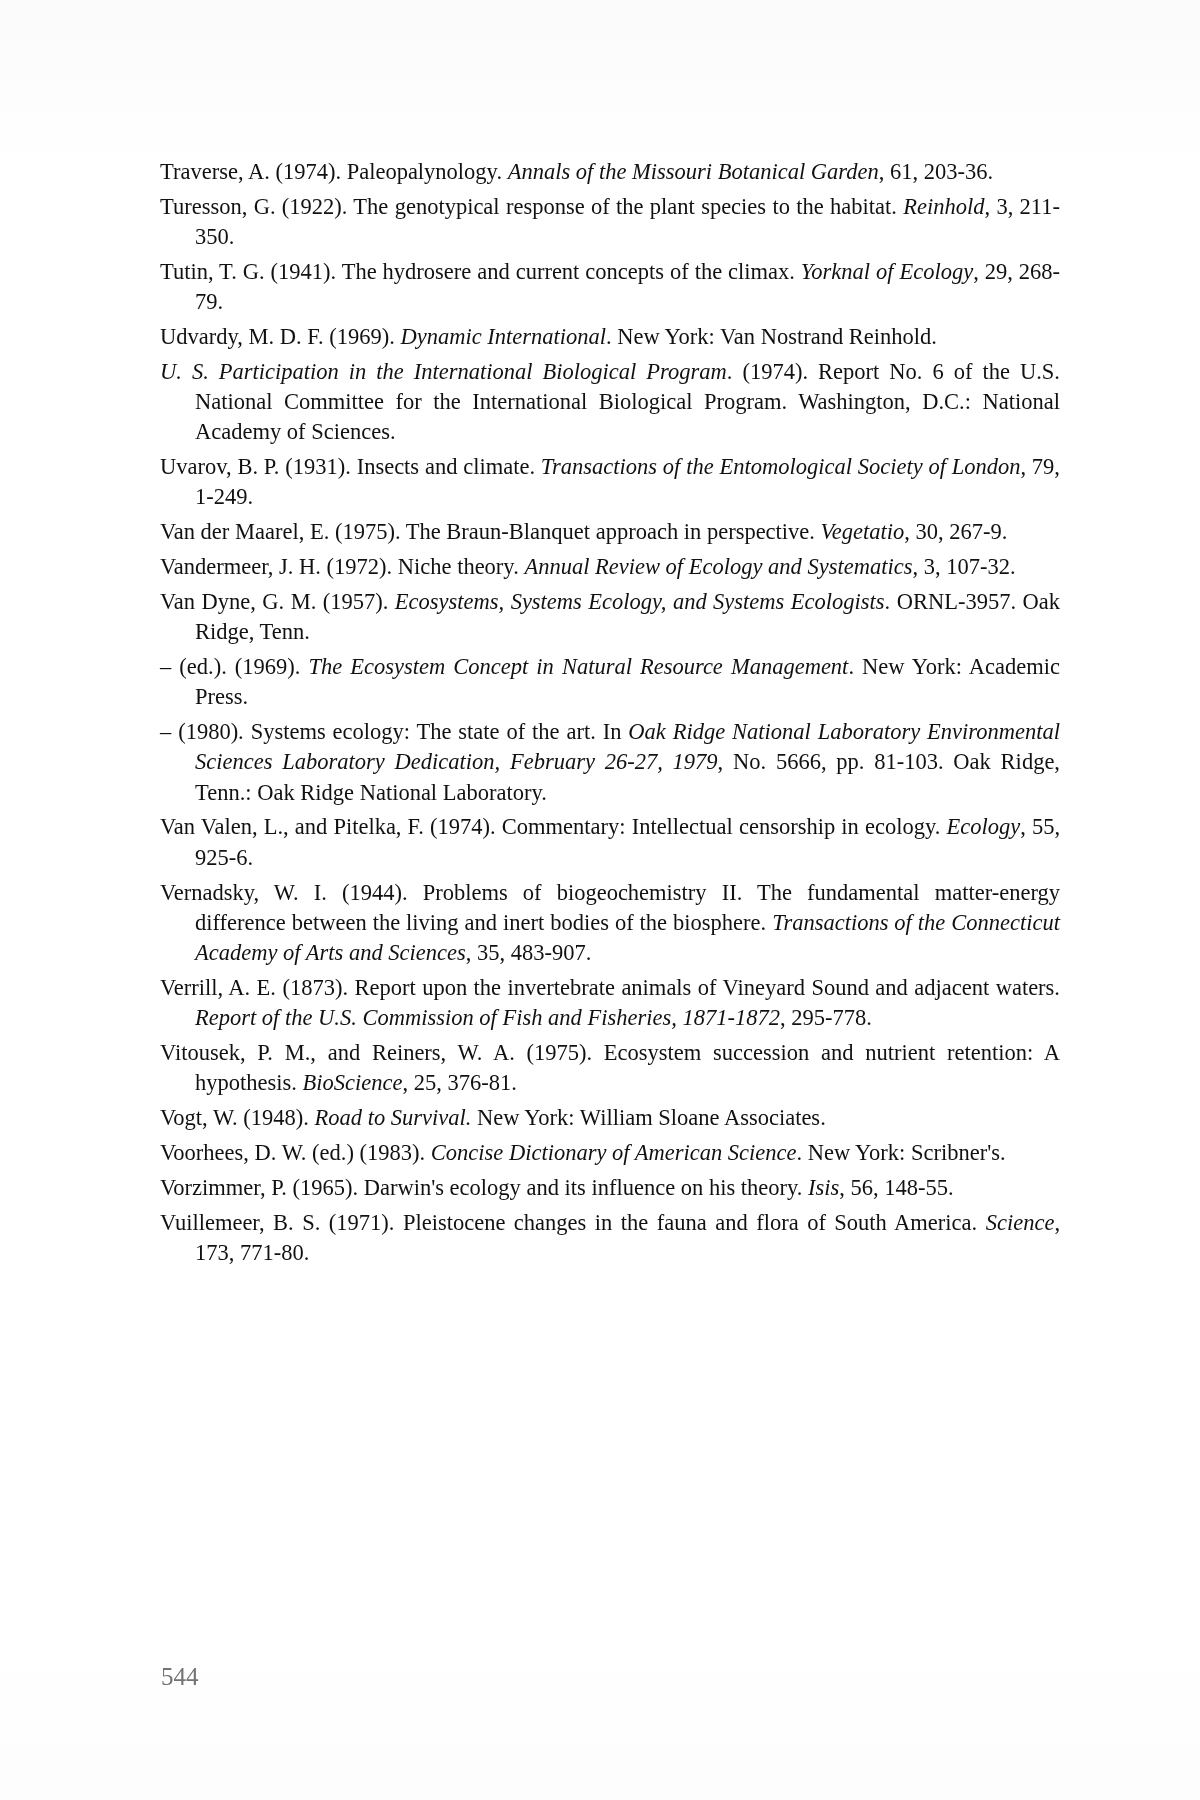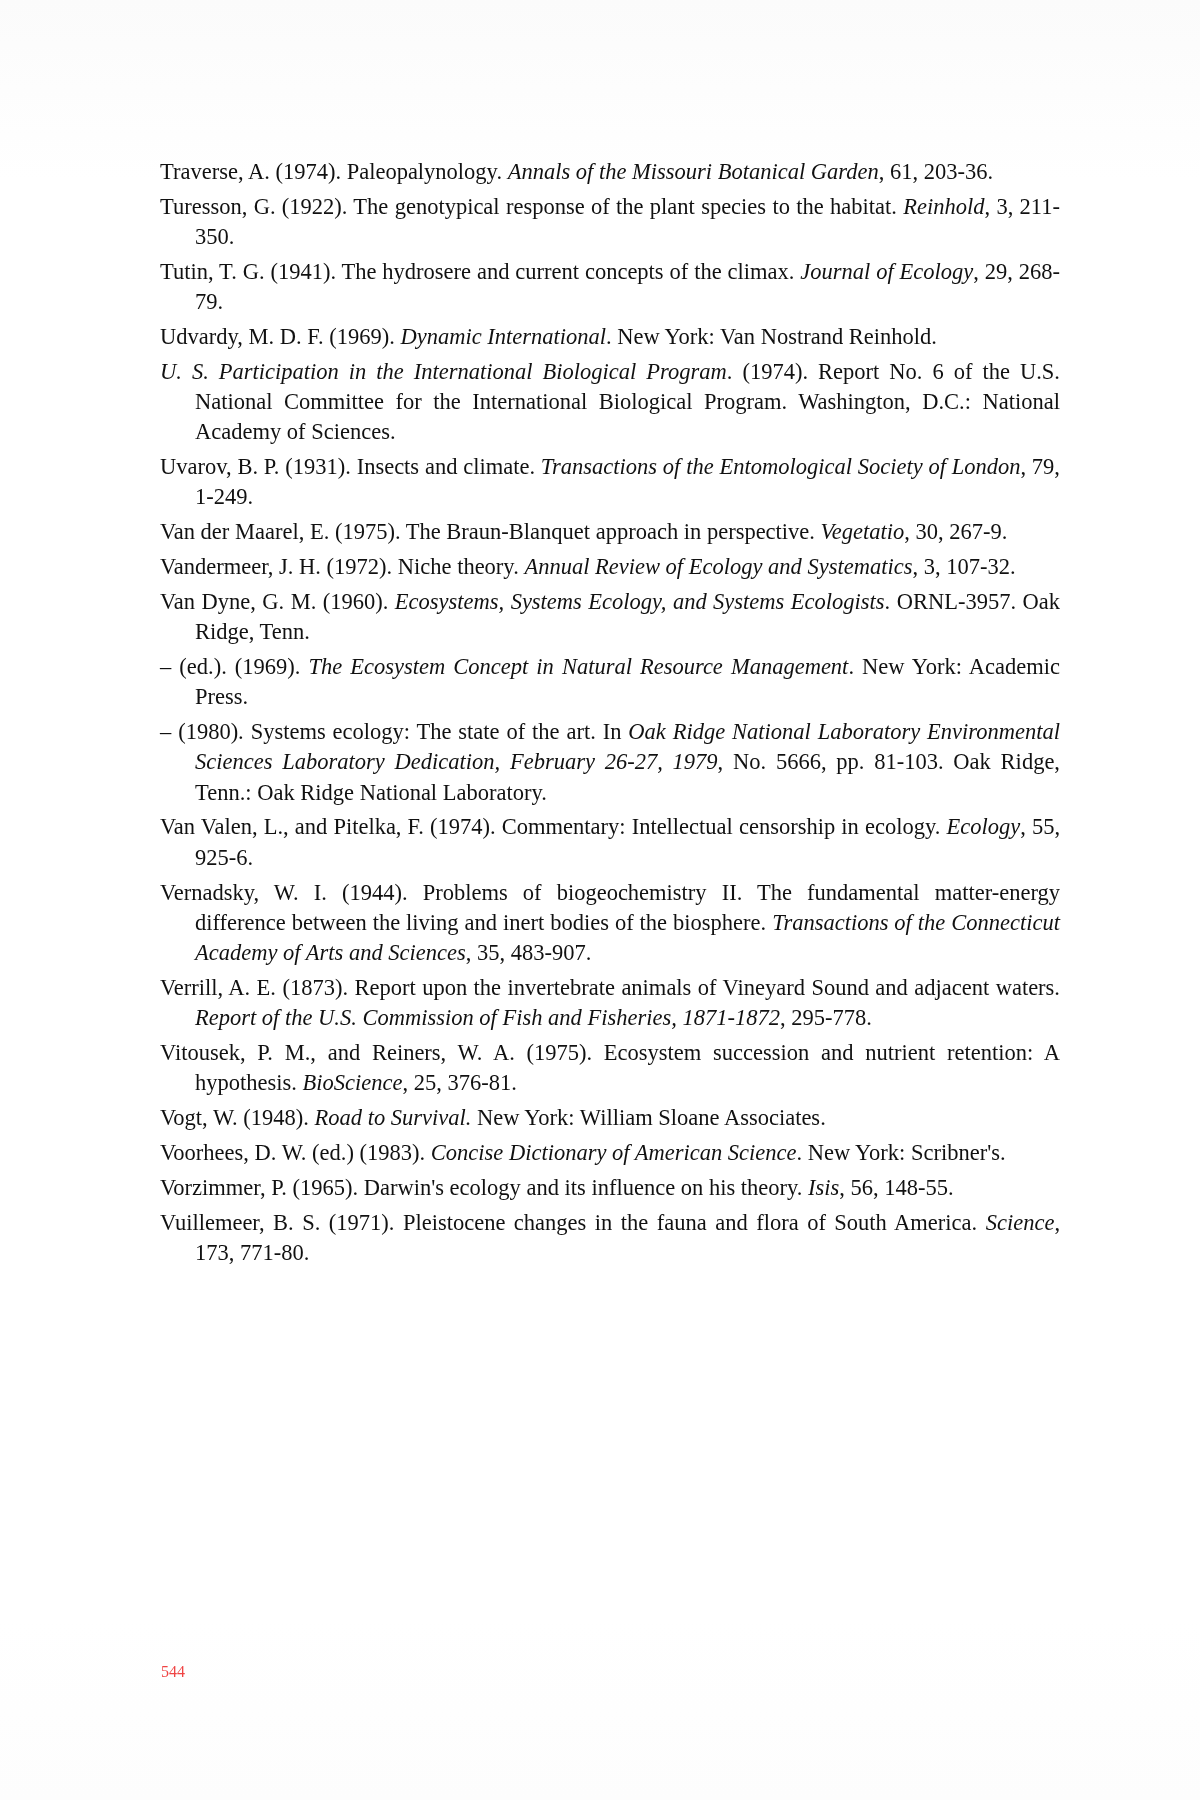--- a/index.html
+++ b/index.html
@@ -37,38 +37,38 @@
       text-align: justify;
     }
     .ref i, .ref em {
       font-style: italic;
     }
     .page-number {
       position: absolute;
       left: 161px;
       top: 1663px;
       font-family: "Liberation Serif", "DejaVu Serif", serif;
-      font-size: 16px;
-      color: #ef4444;
+      font-size: 25px;
+      color: #737373;
     }
   </style>
 </head>
 <body>
 
 <div class="page">
   <div class="refs" id="refs">
       <p class="ref"><span>Traverse, A. (1974). Paleopalynology. </span><i>Annals of the Missouri Botanical Garden</i><span>, 61, 203-36.</span></p>
       <p class="ref"><span>Turesson, G. (1922). The genotypical response of the plant species to the habitat. </span><i>Reinhold</i><span>, 3, 211-350.</span></p>
-      <p class="ref"><span>Tutin, T. G. (1941). The hydrosere and current concepts of the climax. </span><i>Jour­nal of Ecology</i><span>, 29, 268-79.</span></p>
+      <p class="ref"><span>Tutin, T. G. (1941). The hydrosere and current concepts of the climax. </span><i>York­nal of Ecology</i><span>, 29, 268-79.</span></p>
       <p class="ref"><span>Udvardy, M. D. F. (1969). </span><i>Dynamic International</i><span>. New York: Van Nostrand Reinhold.</span></p>
       <p class="ref"><i>U. S. Participation in the International Biological Program</i><span>. (1974). Report No. 6 of the U.S. National Committee for the International Biological Pro­gram. Washington, D.C.: National Academy of Sciences.</span></p>
       <p class="ref"><span>Uvarov, B. P. (1931). Insects and climate. </span><i>Transactions of the Entomological Society of London</i><span>, 79, 1-249.</span></p>
       <p class="ref"><span>Van der Maarel, E. (1975). The Braun-Blanquet approach in perspective. </span><i>Vegetatio</i><span>, 30, 267-9.</span></p>
       <p class="ref"><span>Vandermeer, J. H. (1972). Niche theory. </span><i>Annual Review of Ecology and Syste­matics</i><span>, 3, 107-32.</span></p>
-      <p class="ref"><span>Van Dyne, G. M. (1960). </span><i>Ecosystems, Systems Ecology, and Systems Ecolo­gists</i><span>. ORNL-3957. Oak Ridge, Tenn.</span></p>
+      <p class="ref"><span>Van Dyne, G. M. (1957). </span><i>Ecosystems, Systems Ecology, and Systems Ecolo­gists</i><span>. ORNL-3957. Oak Ridge, Tenn.</span></p>
       <p class="ref"><span>– (ed.). (1969). </span><i>The Ecosystem Concept in Natural Resource Management</i><span>. New York: Academic Press.</span></p>
       <p class="ref"><span>– (1980). Systems ecology: The state of the art. In </span><i>Oak Ridge National Laboratory Environmental Sciences Laboratory Dedication, February 26-27, 1979</i><span>, No. 5666, pp. 81-103. Oak Ridge, Tenn.: Oak Ridge National Laboratory.</span></p>
       <p class="ref"><span>Van Valen, L., and Pitelka, F. (1974). Commentary: Intellectual censorship in ecology. </span><i>Ecology</i><span>, 55, 925-6.</span></p>
       <p class="ref"><span>Vernadsky, W. I. (1944). Problems of biogeochemistry II. The fundamental matter-energy difference between the living and inert bodies of the bio­sphere. </span><i>Transactions of the Connecticut Academy of Arts and Sciences</i><span>, 35, 483-907.</span></p>
       <p class="ref"><span>Verrill, A. E. (1873). Report upon the invertebrate animals of Vineyard Sound and adjacent waters. </span><i>Report of the U.S. Commission of Fish and Fisheries, 1871-1872</i><span>, 295-778.</span></p>
       <p class="ref"><span>Vitousek, P. M., and Reiners, W. A. (1975). Ecosystem succession and nutri­ent retention: A hypothesis. </span><i>BioScience</i><span>, 25, 376-81.</span></p>
       <p class="ref"><span>Vogt, W. (1948). </span><i>Road to Survival.</i><span> New York: William Sloane Associates.</span></p>
       <p class="ref"><span>Voorhees, D. W. (ed.) (1983). </span><i>Concise Dictionary of American Science</i><span>. New York: Scribner's.</span></p>
       <p class="ref"><span>Vorzimmer, P. (1965). Darwin's ecology and its influence on his theory. </span><i>Isis</i><span>, 56, 148-55.</span></p>
       <p class="ref"><span>Vuillemeer, B. S. (1971). Pleistocene changes in the fauna and flora of South America. </span><i>Science</i><span>, 173, 771-80.</span></p>

